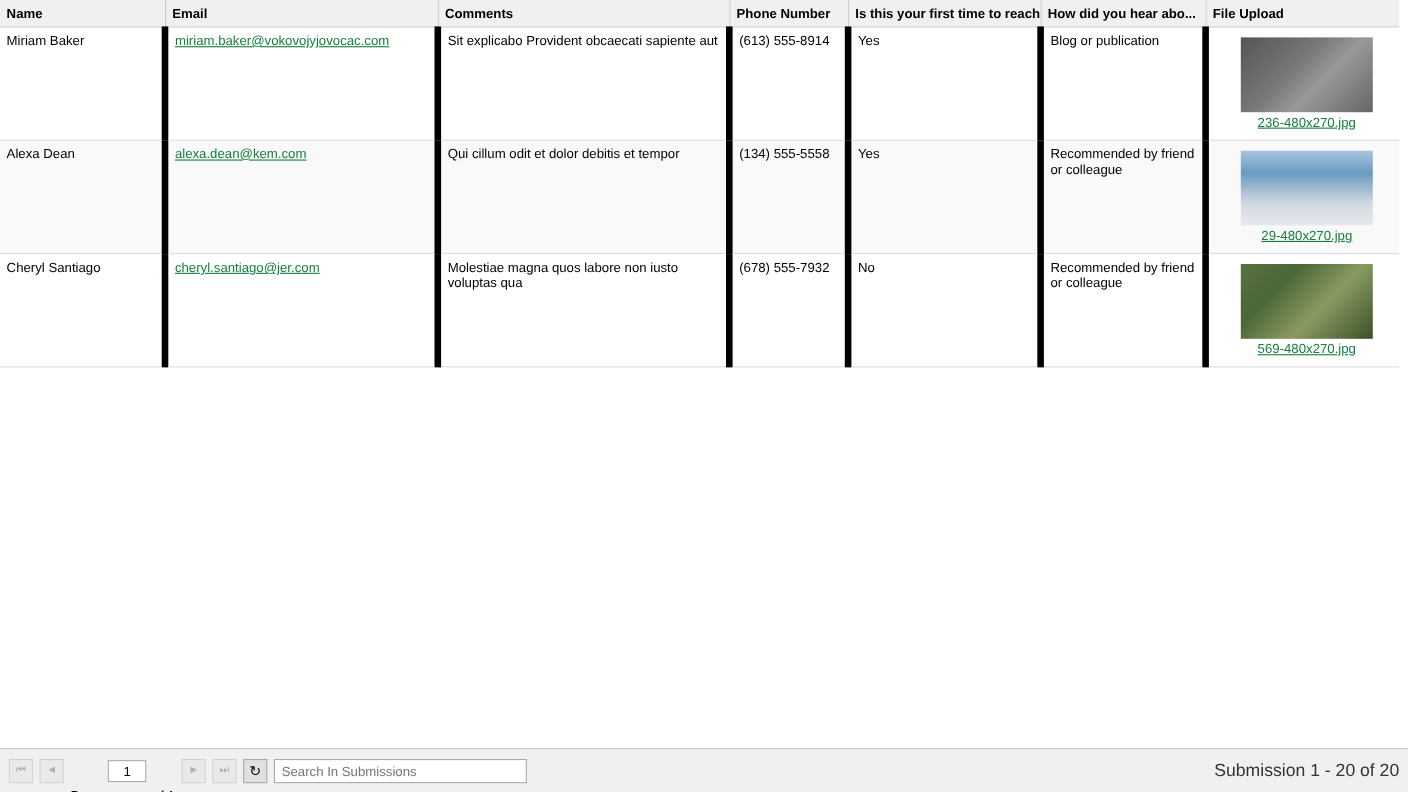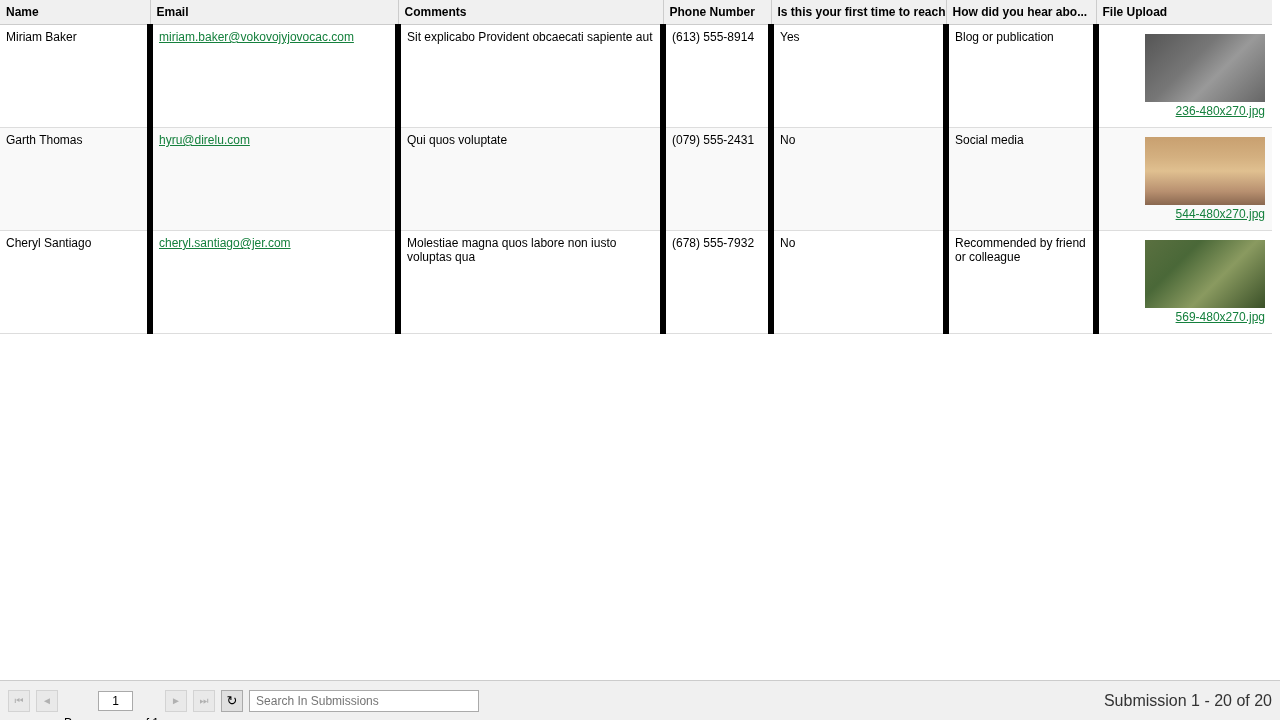--- a/index.html
+++ b/index.html
@@ -58,21 +58,21 @@
     }
     
     a {
       color: #15803d;
       text-decoration: underline;
     }
     
     .file-cell {
       display: flex;
       flex-direction: column;
-      align-items: flex-end;
+      align-items: center;
       padding: 4px 6px;
     }
     
     .thumb {
       width: 120px;
       height: 68px;
       background: #888;
       margin-bottom: 2px;
       overflow: hidden;
       position: relative;
@@ -193,30 +193,30 @@
       <td>Yes</td>
       <td>Blog or publication</td>
       <td>
         <div class="file-cell">
           <div class="thumb thumb-1"></div>
           <a href="#">236-480x270.jpg</a>
         </div>
       </td>
     </tr>
         <tr>
-      <td>Garth Thomas</td>
-      <td><a href="#">hyru@direlu.com</a></td>
-      <td>Qui quos voluptate</td>
-      <td>(079) 555-2431</td>
-      <td>No</td>
-      <td>Social media</td>
+      <td>Alexa Dean</td>
+      <td><a href="#">alexa.dean@kem.com</a></td>
+      <td>Qui cillum odit et dolor debitis et tempor</td>
+      <td>(134) 555-5558</td>
+      <td>Yes</td>
+      <td>Recommended by friend or colleague</td>
       <td>
         <div class="file-cell">
-          <div class="thumb thumb-4"></div>
-          <a href="#">544-480x270.jpg</a>
+          <div class="thumb thumb-2"></div>
+          <a href="#">29-480x270.jpg</a>
         </div>
       </td>
     </tr>
         <tr>
       <td>Cheryl Santiago</td>
       <td><a href="#">cheryl.santiago@jer.com</a></td>
       <td>Molestiae magna quos labore non iusto voluptas qua</td>
       <td>(678) 555-7932</td>
       <td>No</td>
       <td>Recommended by friend or colleague</td>

